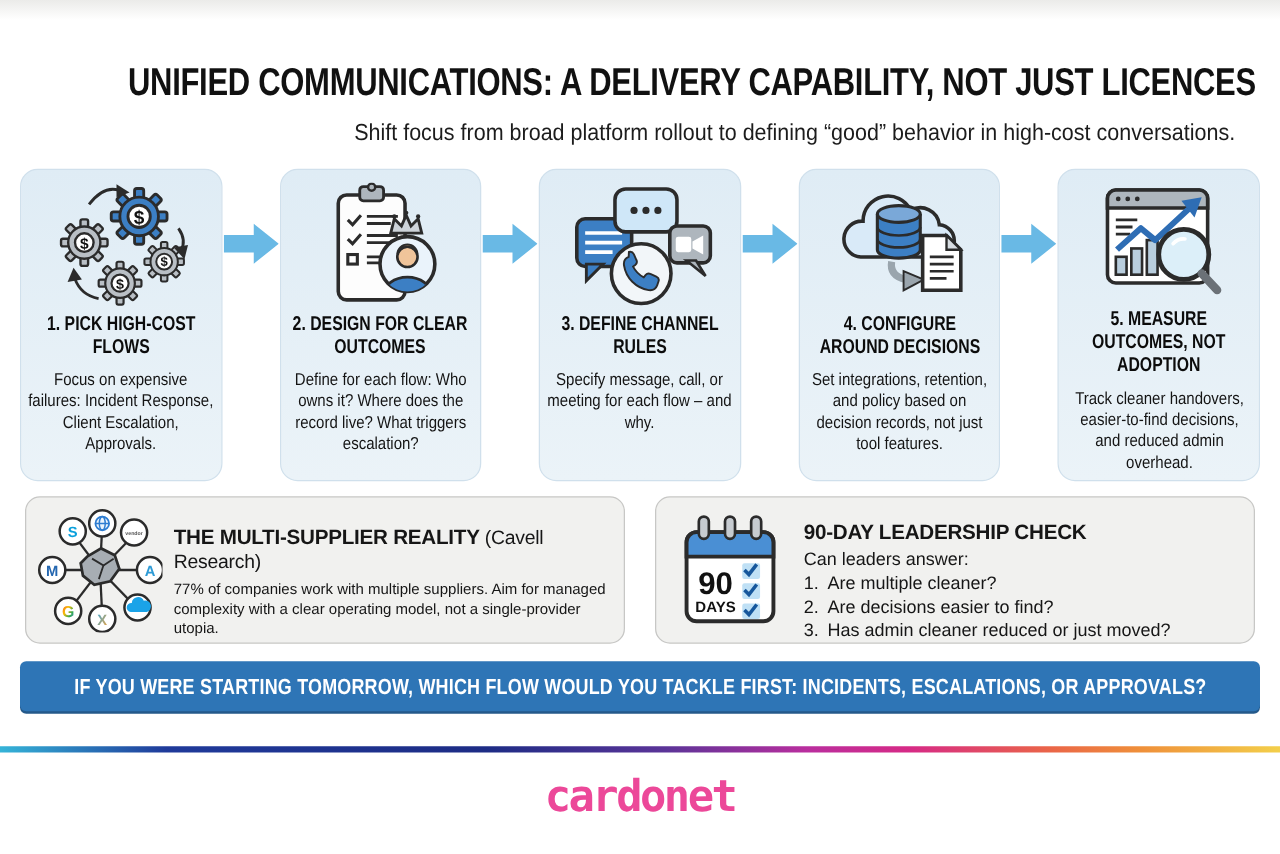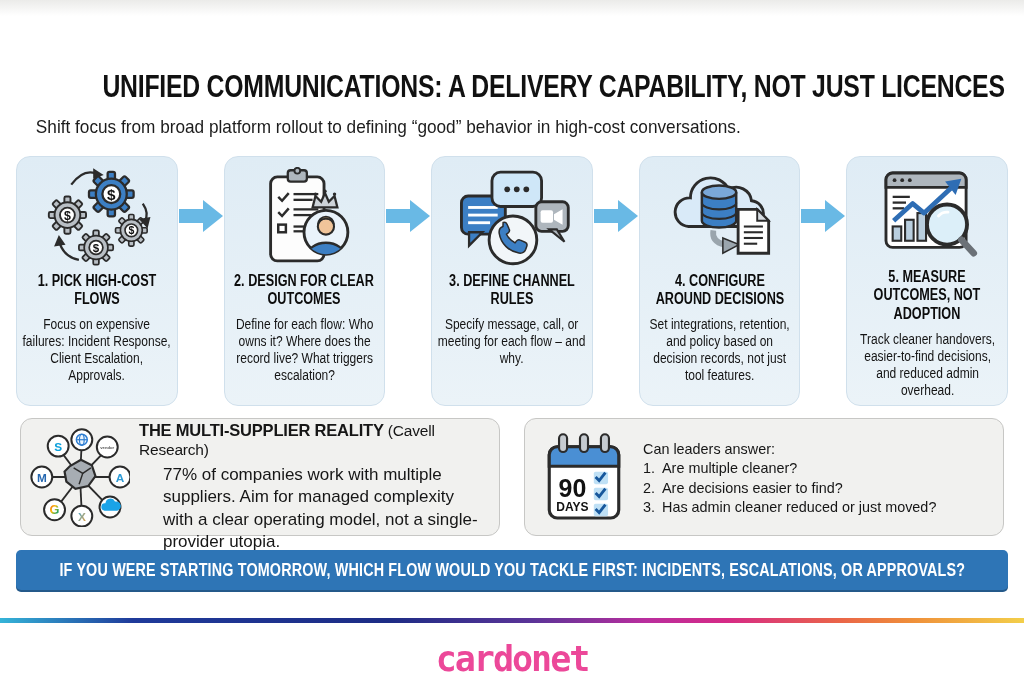--- a/index.html
+++ b/index.html
@@ -5,21 +5,21 @@
   * { margin:0; padding:0; box-sizing:border-box; }
   html,body { background:#ffffff; }
   .page {
     width:1024px; height:683px; position:relative; overflow:hidden;
     background:#ffffff; font-family:"Liberation Sans", sans-serif; color:var(--ink,#161616);
   }
   .top-strip { position:absolute; top:0; left:0; right:0; height:16px;
     background:linear-gradient(#ebebe9, #ffffff); }
 
   
-  .header { padding-top:69px; text-align:left; position:relative; }
+  .header { padding-top:48px; text-align:right; position:relative; }
   .title {
     font-size:31px; font-weight:bold; color:#111; white-space:nowrap;
     letter-spacing:-0.3px; transform:scaleX(0.80); transform-origin:50% 50%;
   }
   .subtitle {
     margin-top:11px; font-size:18.5px; color:#1c1c1c; white-space:nowrap;
     transform:scaleX(0.93); transform-origin:50% 50%;
   }
 
   
@@ -45,21 +45,21 @@
   .info-row { display:flex; gap:24px; padding:0 20px; margin-top:12px; }
   .info-box {
     flex:1; height:118px; background:var(--box-bg,#f1f1ef);
     border:1.5px solid var(--box-border,#c7c7c5); border-radius:12px;
     display:flex; align-items:center; padding:8px 12px 8px 8px; gap:8px;
   }
   .info-icon { width:102px; flex:0 0 auto; display:flex; justify-content:center; }
   .info-content { flex:1; min-width:0; }
   .info-title { font-size:16.5px; font-weight:bold; letter-spacing:-0.2px;margin-top:20px; }
   .info-suffix { font-weight:normal; font-size:15.5px; }
-  .info-body { margin-top:5px; font-size:17px; line-height:1.3; color:#161616;margin-left:24px; }
+  .info-body { margin-top:5px; font-size:12px; line-height:1.3; color:#161616; }
   .check-intro { margin-top:3px; font-size:14.4px; line-height:1.32; }
   .check-row { display:flex; gap:7px; font-size:14.4px; line-height:1.32; }
   .check-num { flex:0 0 auto; }
 
   
   .banner {
     margin:14px 16px 4px; height:40px; border-radius:5px;
     background:var(--banner-blue,#2e75b6); box-shadow:0 2px 0 var(--banner-shadow,#24598a);
     display:flex; align-items:center; justify-content:center;
   }
@@ -343,20 +343,21 @@
             <rect x="66" y="48" width="16" height="14" rx="2" fill="#bfe0f5"></rect>
             <rect x="66" y="66" width="16" height="14" rx="2" fill="#bfe0f5"></rect>
             <rect x="66" y="84" width="16" height="14" rx="2" fill="#bfe0f5"></rect>
             <path d="M68,54 l4,4 7,-9" fill="none" stroke="#17579c" stroke-width="3.2"></path>
             <path d="M68,72 l4,4 7,-9" fill="none" stroke="#17579c" stroke-width="3.2"></path>
             <path d="M68,90 l4,4 7,-9" fill="none" stroke="#17579c" stroke-width="3.2"></path>
           </g>
         </svg>
       </div>
       <div class="info-content">
+        <div class="info-title">90-DAY LEADERSHIP CHECK</div>
         <div class="check-intro">Can leaders answer:</div>
         <div class="check-row">
           <span class="check-num">1.</span>
           <span>Are multiple cleaner?</span>
         </div>
         <div class="check-row">
           <span class="check-num">2.</span>
           <span>Are decisions easier to find?</span>
         </div>
         <div class="check-row">

